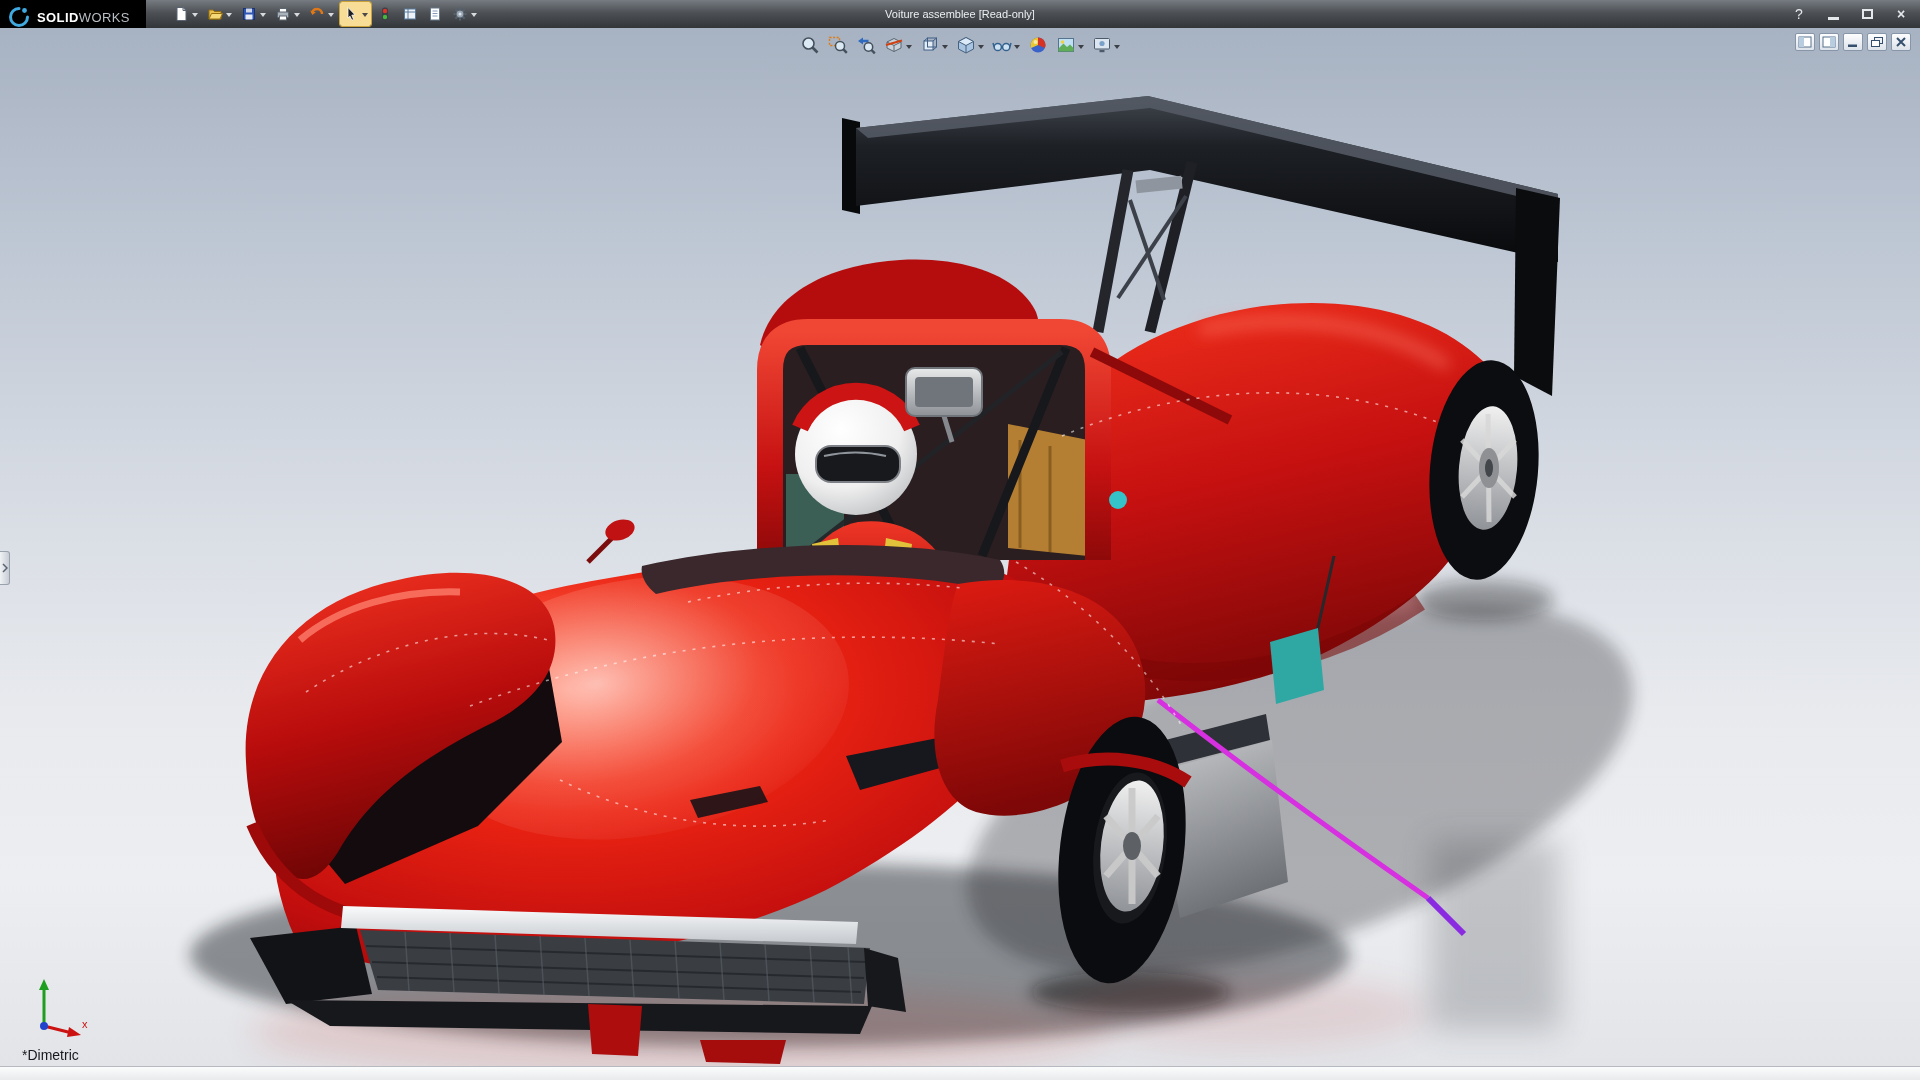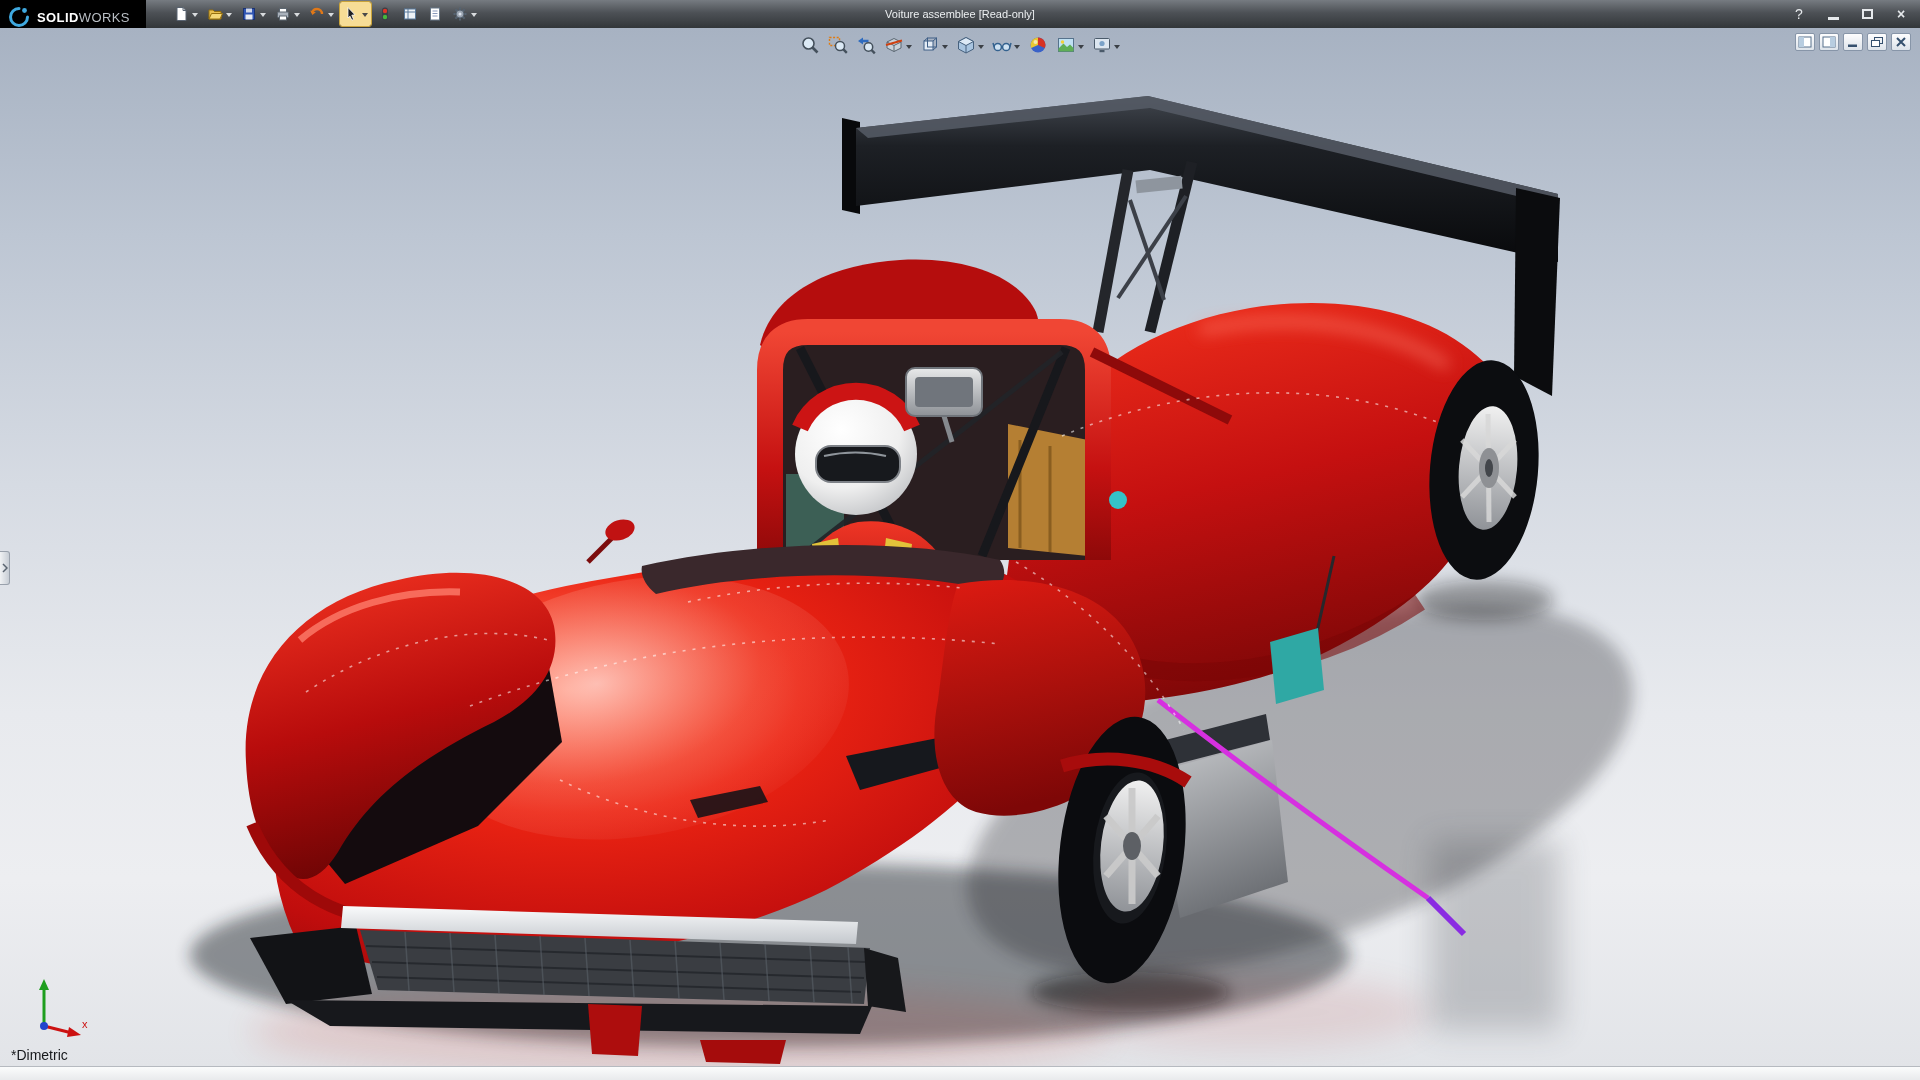--- a/index.html
+++ b/index.html
@@ -39,21 +39,21 @@
     display:flex; align-items:center; gap:4px; z-index:10; }
   .hbtn { display:flex; align-items:center; padding:1px 2px; border-radius:2px; }
   .caret-d { width:0; height:0; border:3px solid transparent; border-top:4px solid #3b4046;
     margin-left:2px; margin-top:6px; }
 
   .doc-controls { position:absolute; top:5px; right:9px; display:flex; gap:4px; z-index:10; }
   .dbtn { width:20px; height:18px; border:1px solid #8795a8; border-radius:2px;
     background:linear-gradient(#fdfdfe,#dde3ea); display:flex; align-items:center;
     justify-content:center; font-size:11px; color:#35506e; }
 
-  .view-label { position:absolute; left:11px; bottom:3px; font-size:14px; color:#17191c; z-index:5; }
+  .view-label { position:absolute; left:22px; bottom:3px; font-size:14px; color:#17191c; z-index:5; }
   .triad { position:absolute; left:14px; bottom:20px; z-index:5; }
   .left-tab { position:absolute; left:0; top:523px; width:10px; height:34px;
     background:linear-gradient(90deg,#f0f2f4,#c7cdd5); border:1px solid #99a1ac; border-left:none;
     border-radius:0 3px 3px 0; display:flex; align-items:center; justify-content:center; z-index:5; }
 
   .statusbar { position:absolute; left:0; bottom:0; width:100%; height:14px; z-index:40;
     background:linear-gradient(#fbfcfc,#e8eaec); border-top:1px solid #b6bac0; }
 </style>
 </head>
 <body>

